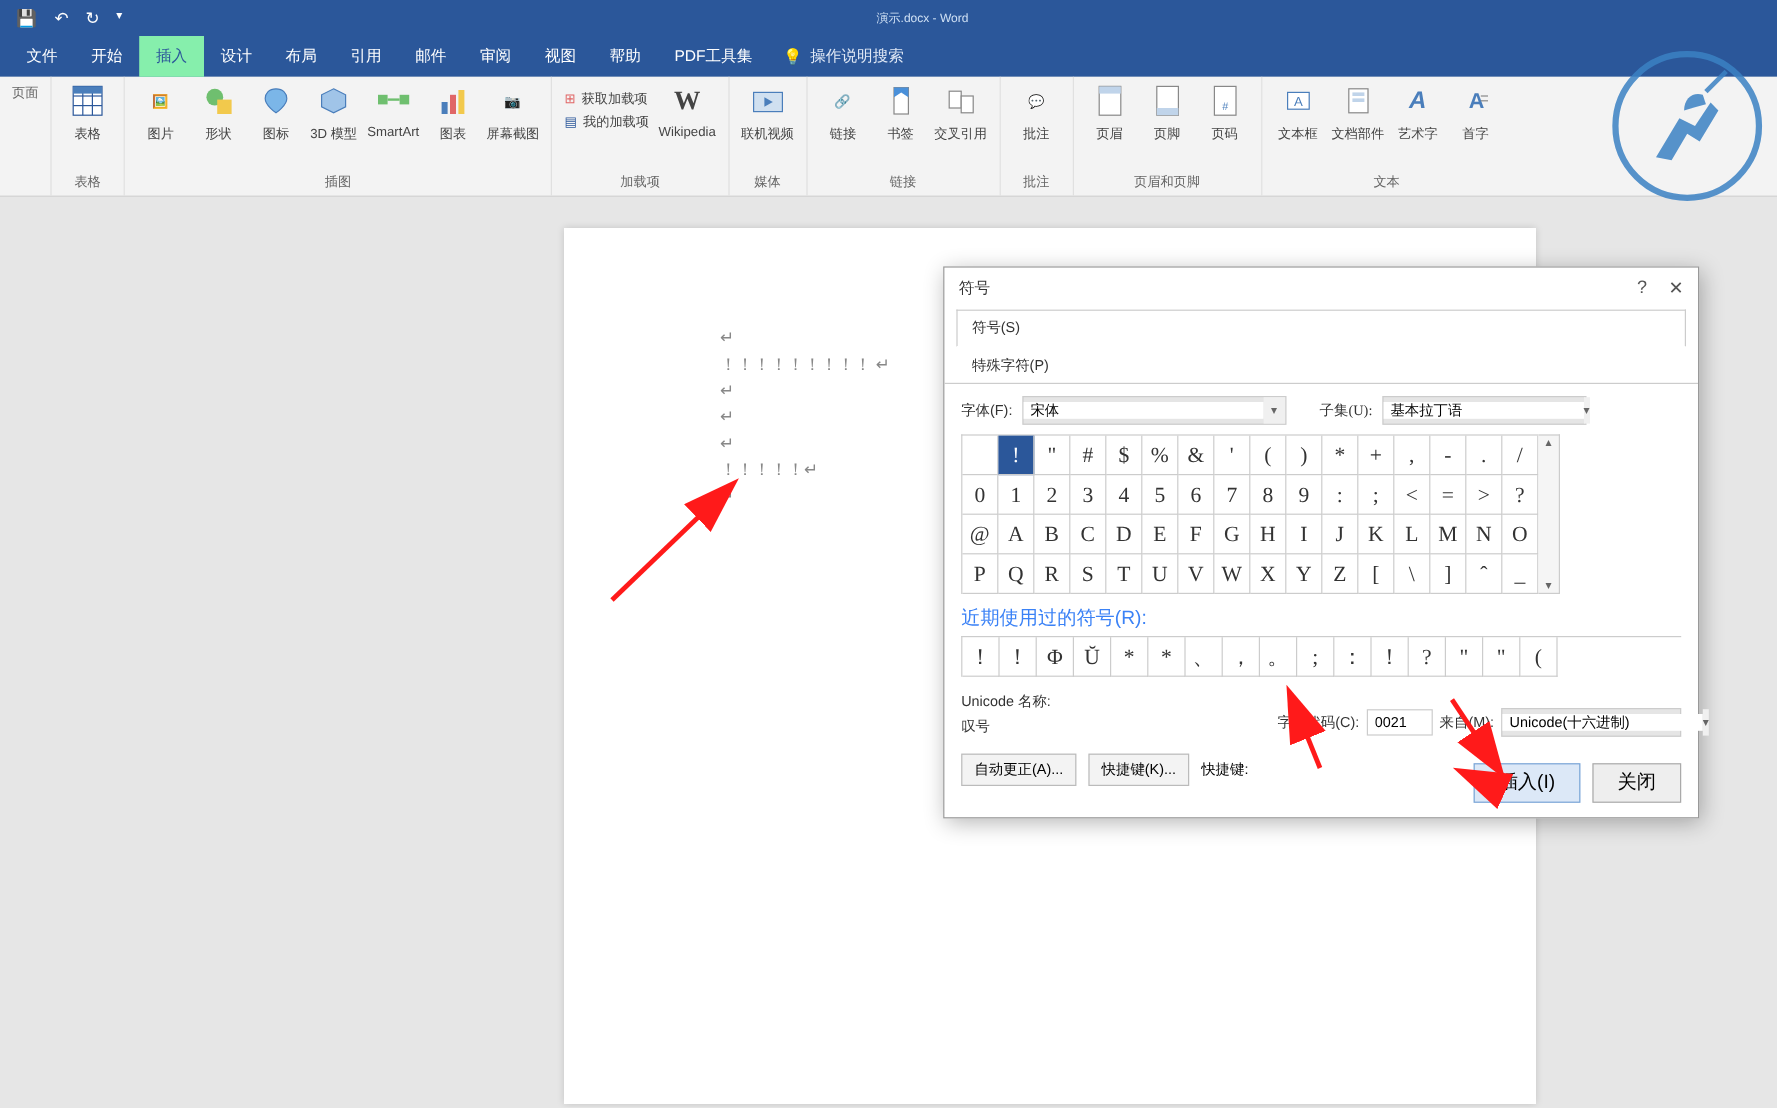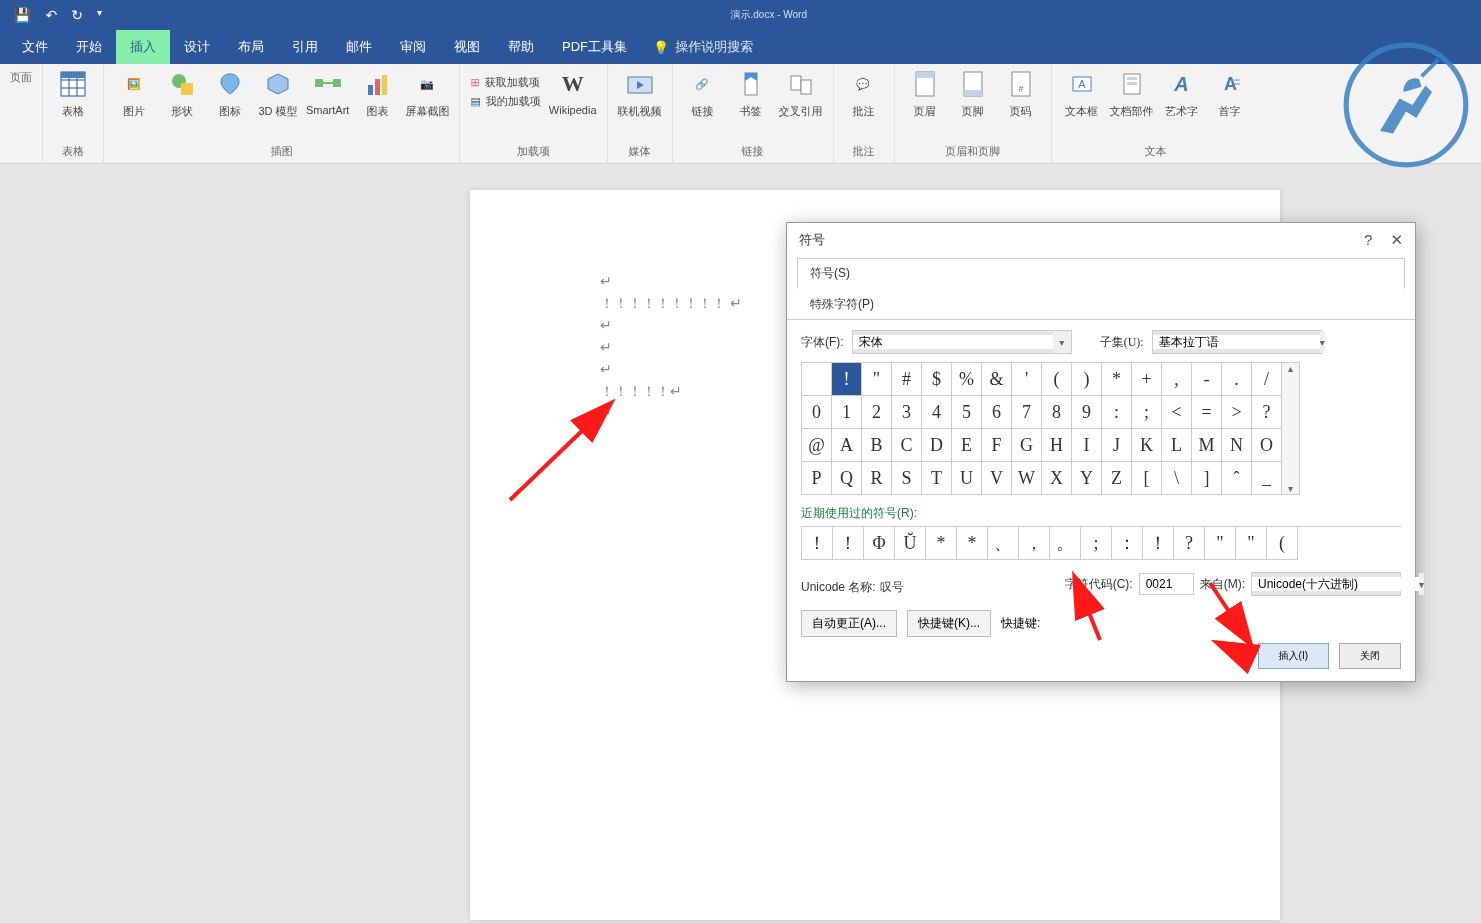--- a/index.html
+++ b/index.html
@@ -32,30 +32,30 @@
 .dlg-body{padding:10px 14px;}
 .row{display:flex;align-items:center;gap:8px;font-size:12px;color:#333;margin-bottom:8px;}
 .combo{display:flex;align-items:center;border:1px solid #ccc;height:24px;background:#e5e5e5;}
 .combo input{border:none;outline:none;padding:0 6px;font-size:12px;flex:1;}
 .combo .dd{width:18px;text-align:center;color:#666;cursor:pointer;background:#f0f0f0;height:100%;display:flex;align-items:center;justify-content:center;font-size:10px;}
 .symgrid-wrap{display:flex;}
 .symgrid{display:grid;grid-template-columns:repeat(16,30px);grid-template-rows:repeat(4,33px);border-top:1px solid #ccc;border-left:1px solid #ccc;}
 .cell{border-right:1px solid #ccc;border-bottom:1px solid #ccc;display:flex;align-items:center;justify-content:center;font-family:"SimSun",serif;font-size:18px;color:#333;cursor:pointer;}
 .cell.sel{background:#2b579a;color:#fff;}
 .scrollbar{width:18px;border:1px solid #ccc;border-left:none;display:flex;flex-direction:column;justify-content:space-between;align-items:center;background:#f5f5f5;font-size:10px;color:#666;}
-.recent-label{font-size:12px;color:#15803d;margin:10px 0 4px 0;}
+.recent-label{font-size:16px;color:#3b82f6;margin:10px 0 4px 0;}
 .recent-grid{display:grid;grid-template-columns:repeat(16,31px);grid-template-rows:33px;border-top:1px solid #ccc;border-left:1px solid #ccc;}
 .info-row{display:flex;align-items:flex-end;justify-content:space-between;margin-top:12px;font-size:12px;color:#333;}
-.info-left{display:flex;flex-direction:row;gap:4px;}
+.info-left{display:flex;flex-direction:column;gap:4px;}
 .info-right{display:flex;align-items:center;gap:6px;}
 .txtbox{border:1px solid #ccc;height:22px;padding:0 6px;font-size:12px;width:55px;}
 .btn-row{display:flex;gap:10px;margin-top:14px;}
 .btn{border:1px solid #bbb;background:#f3f3f3;padding:4px 10px;font-size:12px;cursor:pointer;}
 .dlg-footer{position:absolute;bottom:12px;right:14px;display:flex;gap:10px;}
-.btn2{border:1px solid #aaa;background:#eee;padding:5px 20px;font-size:10px;cursor:pointer;}
+.btn2{border:1px solid #aaa;background:#eee;padding:5px 20px;font-size:16px;cursor:pointer;}
 .btn2.primary{background:#dce8f7;border:1px solid #7aa5d6;}
 .arrow{position:absolute;pointer-events:none;}
 .watermark{position:absolute;top:40px;right:-10px;width:170px;height:130px;opacity:0.85;}
 svg{overflow:visible;}
 </style>
 </head>
 <body>
 
 <div class="titlebar">
   <div class="qat">

